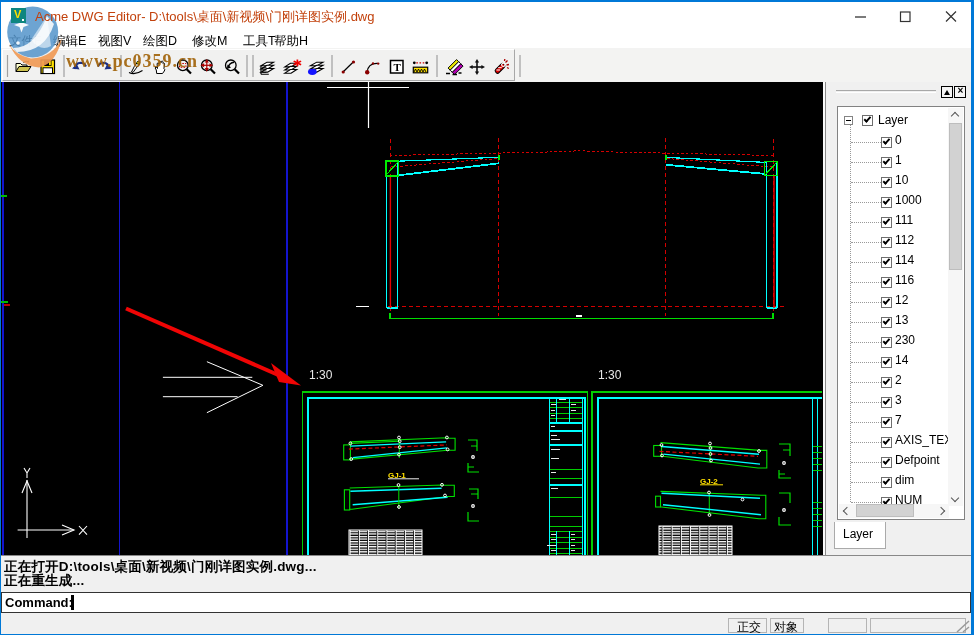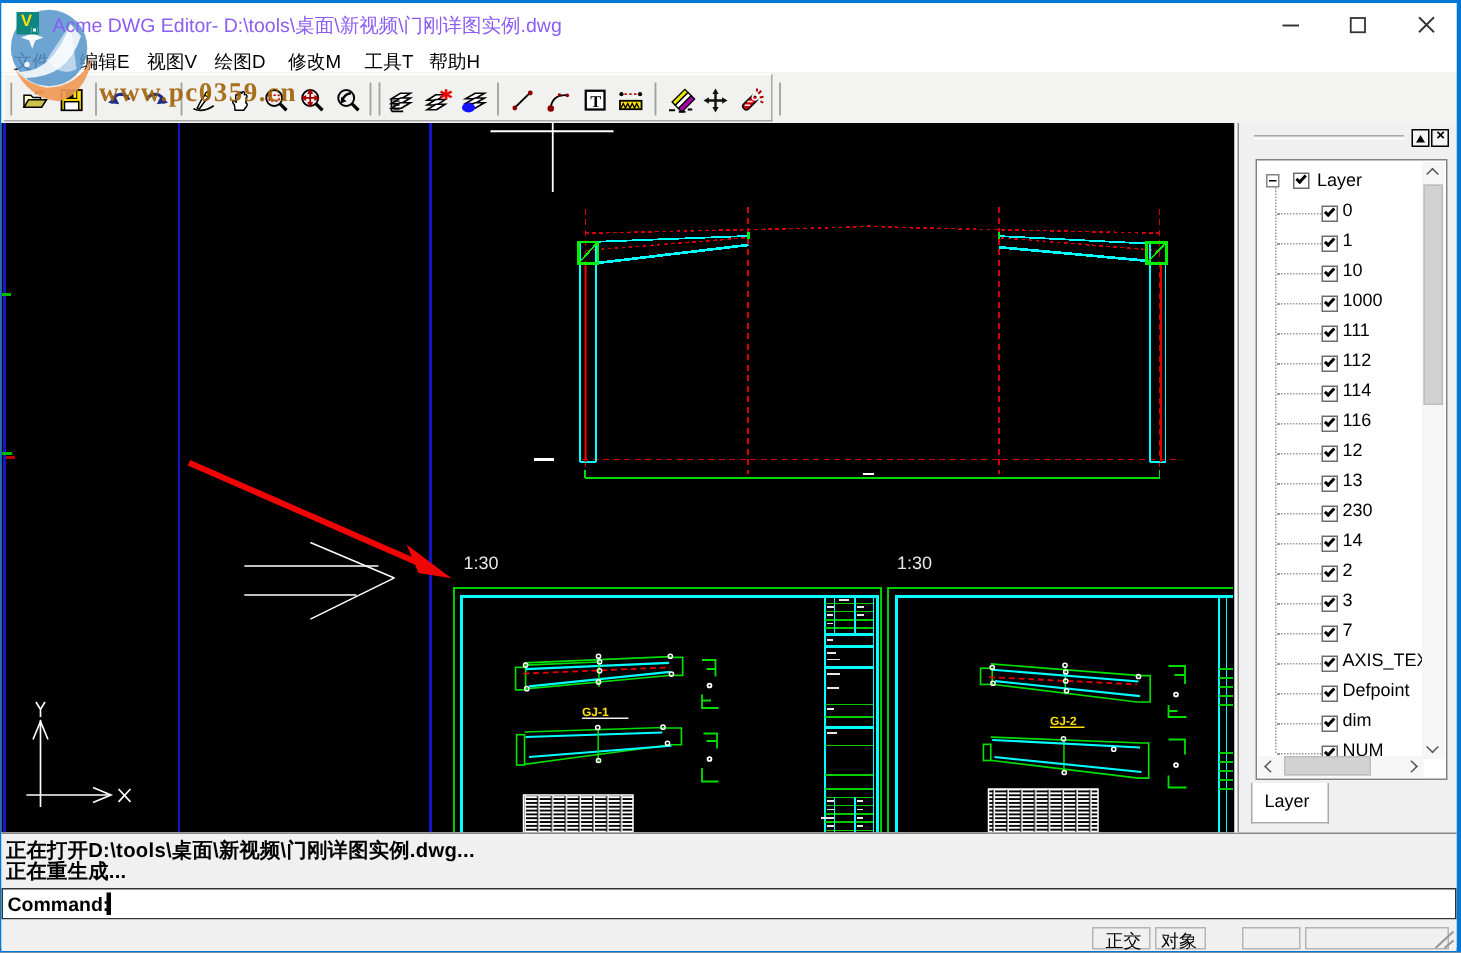--- a/index.html
+++ b/index.html
@@ -2,21 +2,21 @@
 <html><head><meta charset="utf-8">
 <style>
 *{margin:0;padding:0;box-sizing:border-box;}
 html,body{width:974px;height:635px;overflow:hidden;font-family:"Liberation Sans",sans-serif;}
 #win{position:relative;width:974px;height:635px;background:#f0f0f0;border-top:2px solid #0078d7;border-left:1px solid #0078d7;border-right:3px solid #0078d7;border-bottom:3px solid #0078d7;}
 #titlebar{position:absolute;left:0;top:0;width:970px;height:26px;background:#fff;}
 #appicon,#title,.wbtn{z-index:20;}
 #appicon{position:absolute;left:10px;top:6px;width:15px;height:15px;background:#0e8680;}
 #appicon .v{position:absolute;left:3px;top:0px;color:#ffe000;font-weight:bold;font-size:11px;}
 #appicon .sq{position:absolute;right:1px;bottom:1px;width:4px;height:4px;background:#fff;border:1px solid #0e8680;}
-#title{position:absolute;left:34px;top:6px;font-size:13px;color:#8b5cf6;white-space:nowrap;}
+#title{position:absolute;left:34px;top:6px;font-size:13px;color:#c2410c;white-space:nowrap;}
 .wbtn{position:absolute;top:0;}
 #menubar{position:absolute;left:0;top:26px;width:970px;height:20px;background:#fff;font-size:12.5px;color:#000;}
 #menubar span{position:absolute;top:5px;}
 #toolbar{position:absolute;left:0;top:46px;width:970px;height:34px;background:#f3f3f2;}
 #tbbox{position:absolute;left:1px;top:1px;width:513px;height:32px;background:#f1f1f0;border-top:1px solid #fff;border-left:1px solid #fff;border-right:1px solid #a8a8a8;border-bottom:1px solid #a8a8a8;}
 #main{position:absolute;left:0;top:80px;width:970px;height:473px;}
 #canvas{position:absolute;left:0;top:0;width:822px;height:473px;background:#000;}
 #pdivider{position:absolute;left:822px;top:0;width:3px;height:473px;background:#fafafa;border-right:1px solid #8a8a8a;z-index:3;}
 #panel{position:absolute;left:824px;top:0;width:146px;height:473px;background:#f0f0f0;font-size:12px;}
 #grip{position:absolute;left:11px;top:8px;width:100px;height:3px;border-top:1px solid #a8a8a8;border-bottom:1px solid #fff;}
@@ -54,21 +54,21 @@
     <path d="M100 9.5 L110 19.5 M110 9.5 L100 19.5" stroke="#333" stroke-width="1.2"></path>
   </svg>
 </div>
 <div id="menubar">
   <span style="left:8px;">文件F</span>
       <span style="left:52px;">编辑E</span>
       <span style="left:97px;">视图V</span>
       <span style="left:142px;">绘图D</span>
       <span style="left:191px;">修改M</span>
       <span style="left:242px;">工具T</span>
-      <span style="left:285px;">帮助H</span>
+      <span style="left:273px;">帮助H</span>
 </div>
 <div id="toolbar">
       <div id="tbbox"></div>
 <svg width="530" height="34" viewBox="0 0 530 34" style="position:absolute;left:0;top:0;">
   <g stroke="#a0a0a0" stroke-width="1.2">
     <line x1="6.5" y1="7" x2="6.5" y2="29"></line>
           <line x1="63" y1="7" x2="63" y2="29"></line>
     <line x1="120" y1="7" x2="120" y2="29"></line>
           <line x1="246" y1="7" x2="246" y2="29"></line>
     <line x1="252" y1="7" x2="252" y2="29"></line>

